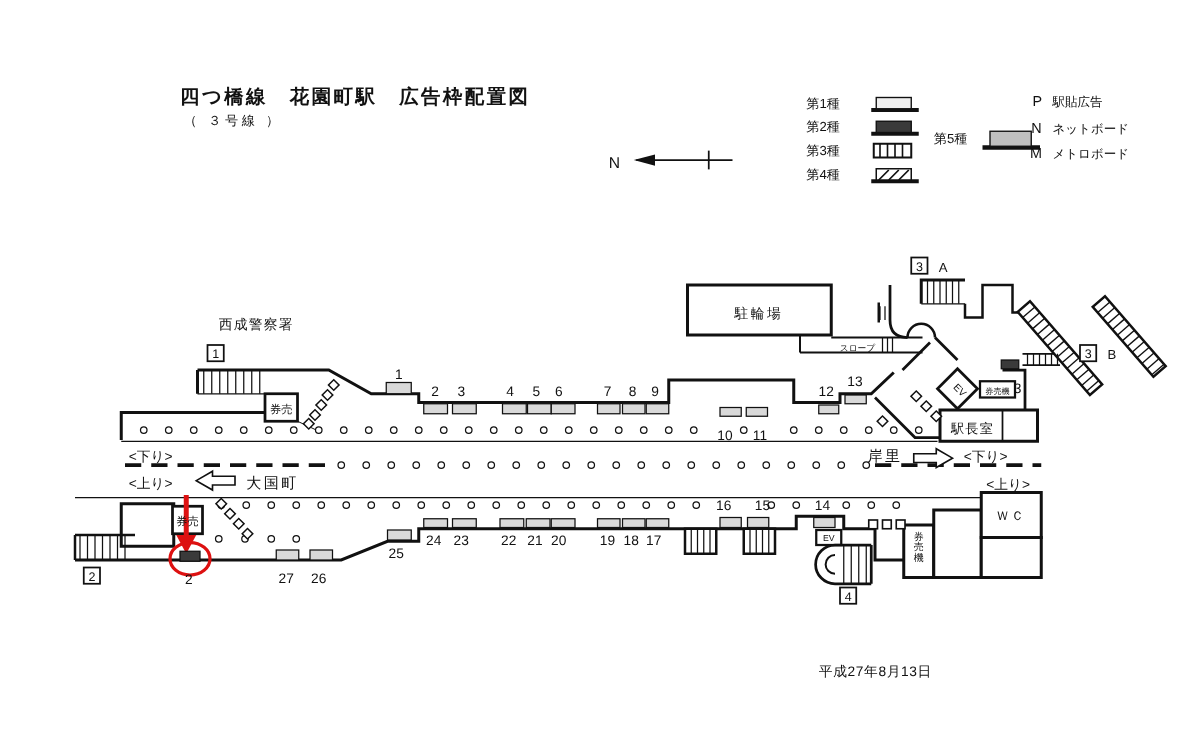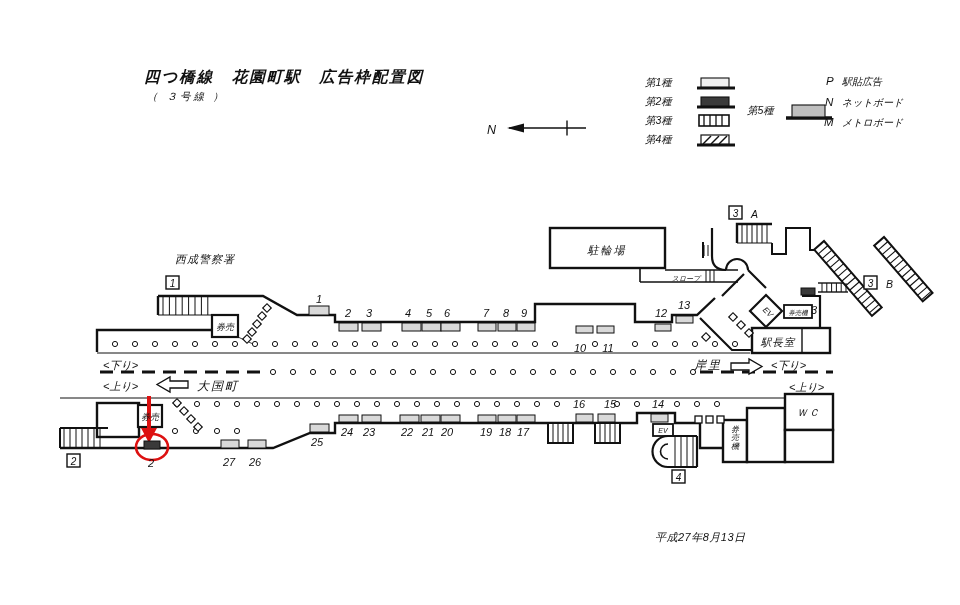--- a/index.html
+++ b/index.html
@@ -1,17 +1,17 @@
 <!DOCTYPE html>
 <html><head>
 <meta charset="utf-8">
 <style>
   html,body{margin:0;padding:0;background:#fff;}
   .page{position:relative;width:960px;height:605px;background:#ffffff;overflow:hidden;
-        font-family:"Liberation Sans",sans-serif;font-style:italic;}
+        font-family:"Liberation Sans",sans-serif;}
   svg text{font-family:"Liberation Sans","DejaVu Sans",sans-serif;fill:#111;}
   .ttl{font-weight:bold;letter-spacing:2px;}
   .sub{letter-spacing:3px;}
 </style>
 </head>
 <body>
 
 <div class="page">
 <svg id="diagram" width="960" height="605" viewBox="0 0 960 605">
 

